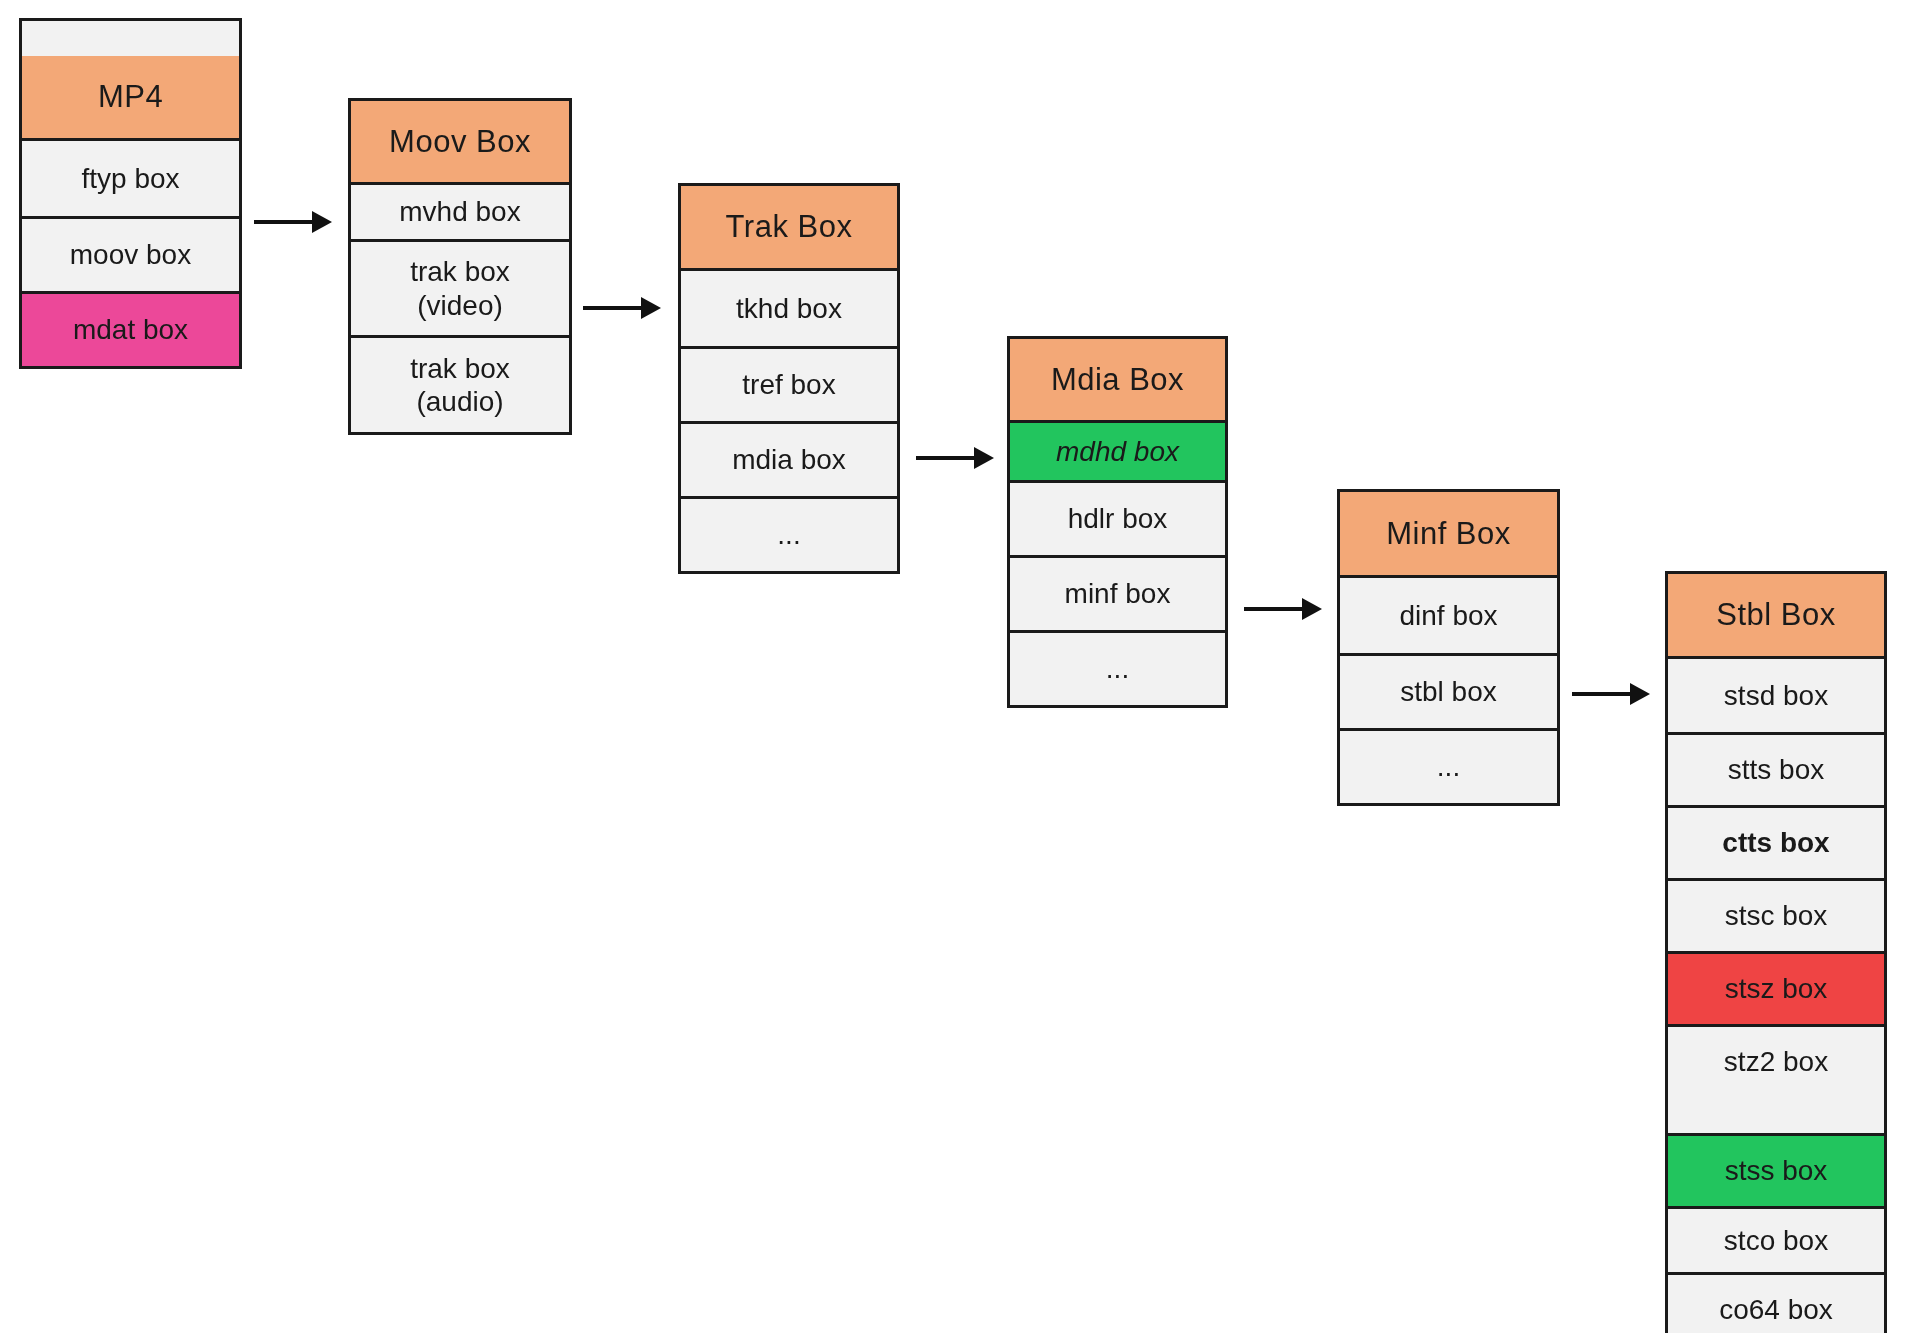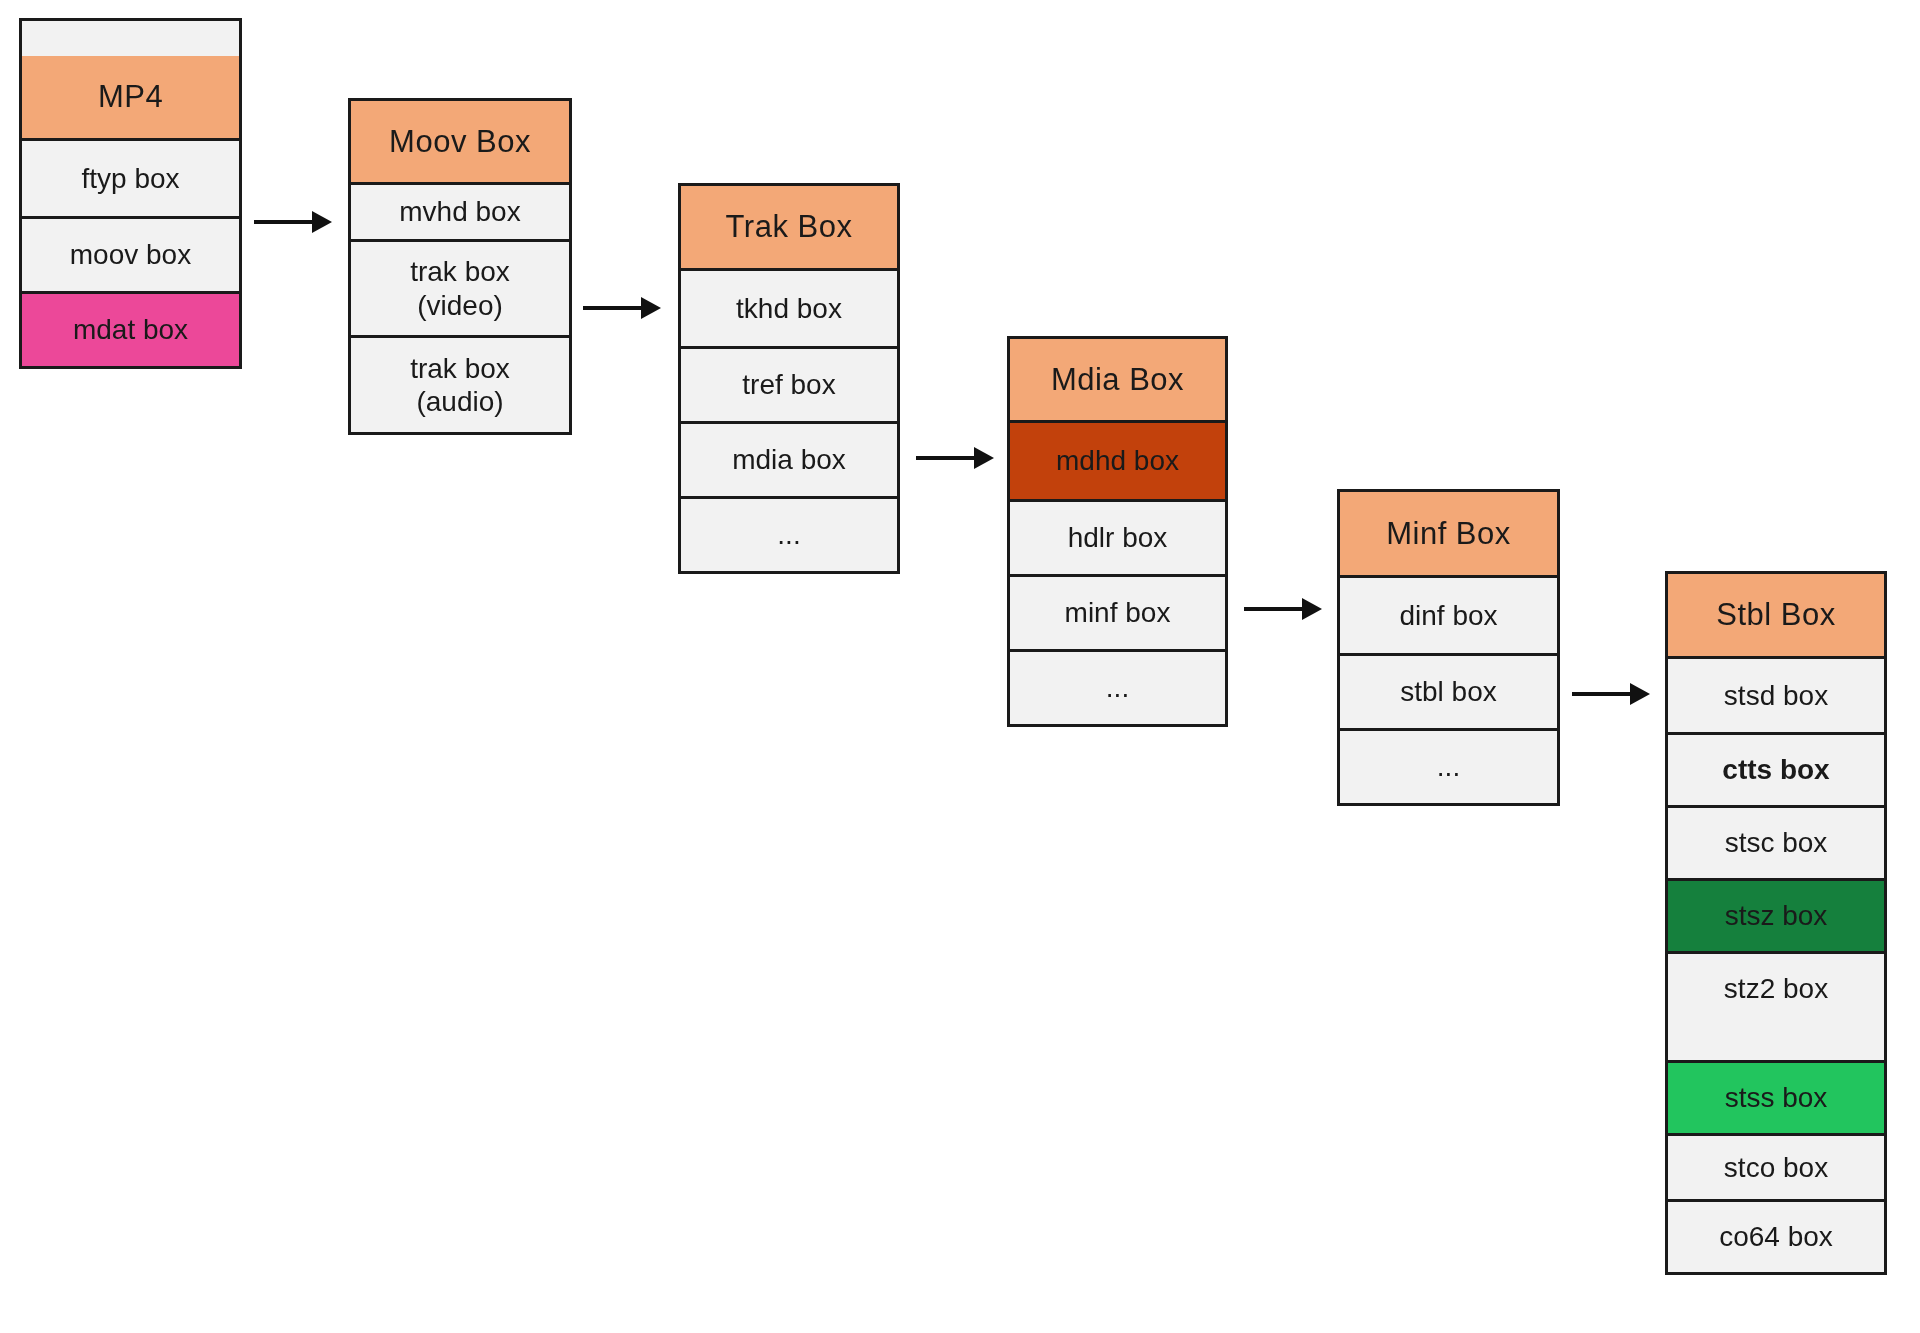--- a/index.html
+++ b/index.html
@@ -110,21 +110,21 @@
       </div>
       <div class="box-row" style="height: 75px; background: rgb(242, 242, 242); border-color: rgb(26, 26, 26);">
         <div class="row-line">mdia box</div>
       </div>
       <div class="box-row" style="height: 75px; background: rgb(242, 242, 242); border-color: rgb(26, 26, 26);">
         <div class="row-line">...</div>
       </div>
     </div>
     <div class="box" style="left: 1007px; top: 336px; width: 221px; border-color: rgb(26, 26, 26);">
       <div class="box-header" style="height: 84px; background: rgb(243, 168, 119); border-color: rgb(26, 26, 26);">Mdia Box</div>
-      <div class="box-row" style="height: 76px; background: #c2410c; border-color: rgb(26, 26, 26);">
+      <div class="box-row" style="height: 57px; background: #22c55e; border-color: rgb(26, 26, 26); font-style: italic;">
         <div class="row-line">mdhd box</div>
       </div>
       <div class="box-row" style="height: 75px; background: rgb(242, 242, 242); border-color: rgb(26, 26, 26);">
         <div class="row-line">hdlr box</div>
       </div>
       <div class="box-row" style="height: 75px; background: rgb(242, 242, 242); border-color: rgb(26, 26, 26);">
         <div class="row-line">minf box</div>
       </div>
       <div class="box-row" style="height: 75px; background: rgb(242, 242, 242); border-color: rgb(26, 26, 26);">
         <div class="row-line">...</div>
@@ -140,27 +140,30 @@
       </div>
       <div class="box-row" style="height: 75px; background: rgb(242, 242, 242); border-color: rgb(26, 26, 26);">
         <div class="row-line">...</div>
       </div>
     </div>
     <div class="box" style="left: 1665px; top: 571px; width: 222px; border-color: rgb(26, 26, 26);">
       <div class="box-header" style="height: 85px; background: rgb(243, 168, 119); border-color: rgb(26, 26, 26);">Stbl Box</div>
       <div class="box-row" style="height: 73px; background: rgb(242, 242, 242); border-color: rgb(26, 26, 26);">
         <div class="row-line">stsd box</div>
       </div>
+      <div class="box-row" style="height: 73px; background: rgb(242, 242, 242); border-color: rgb(26, 26, 26);">
+        <div class="row-line">stts box</div>
+      </div>
       <div class="box-row" style="height: 73px; background: rgb(242, 242, 242); border-color: rgb(26, 26, 26); font-weight: bold;">
         <div class="row-line">ctts box</div>
       </div>
       <div class="box-row" style="height: 73px; background: rgb(242, 242, 242); border-color: rgb(26, 26, 26);">
         <div class="row-line">stsc box</div>
       </div>
-      <div class="box-row" style="height: 73px; background: #15803d; border-color: rgb(26, 26, 26);">
+      <div class="box-row" style="height: 73px; background: #ef4444; border-color: rgb(26, 26, 26);">
         <div class="row-line">stsz box</div>
       </div>
       <div class="box-row" style="height: 73px; background: rgb(242, 242, 242); border-color: rgb(26, 26, 26);">
         <div class="row-line">stz2 box</div>
       </div>
       <div class="box-row" style="height: 73px; background: #22c55e; border-color: rgb(26, 26, 26); margin-top: 36px;">
         <div class="row-line">stss box</div>
       </div>
       <div class="box-row" style="height: 66px; background: rgb(242, 242, 242); border-color: rgb(26, 26, 26);">
         <div class="row-line">stco box</div>

